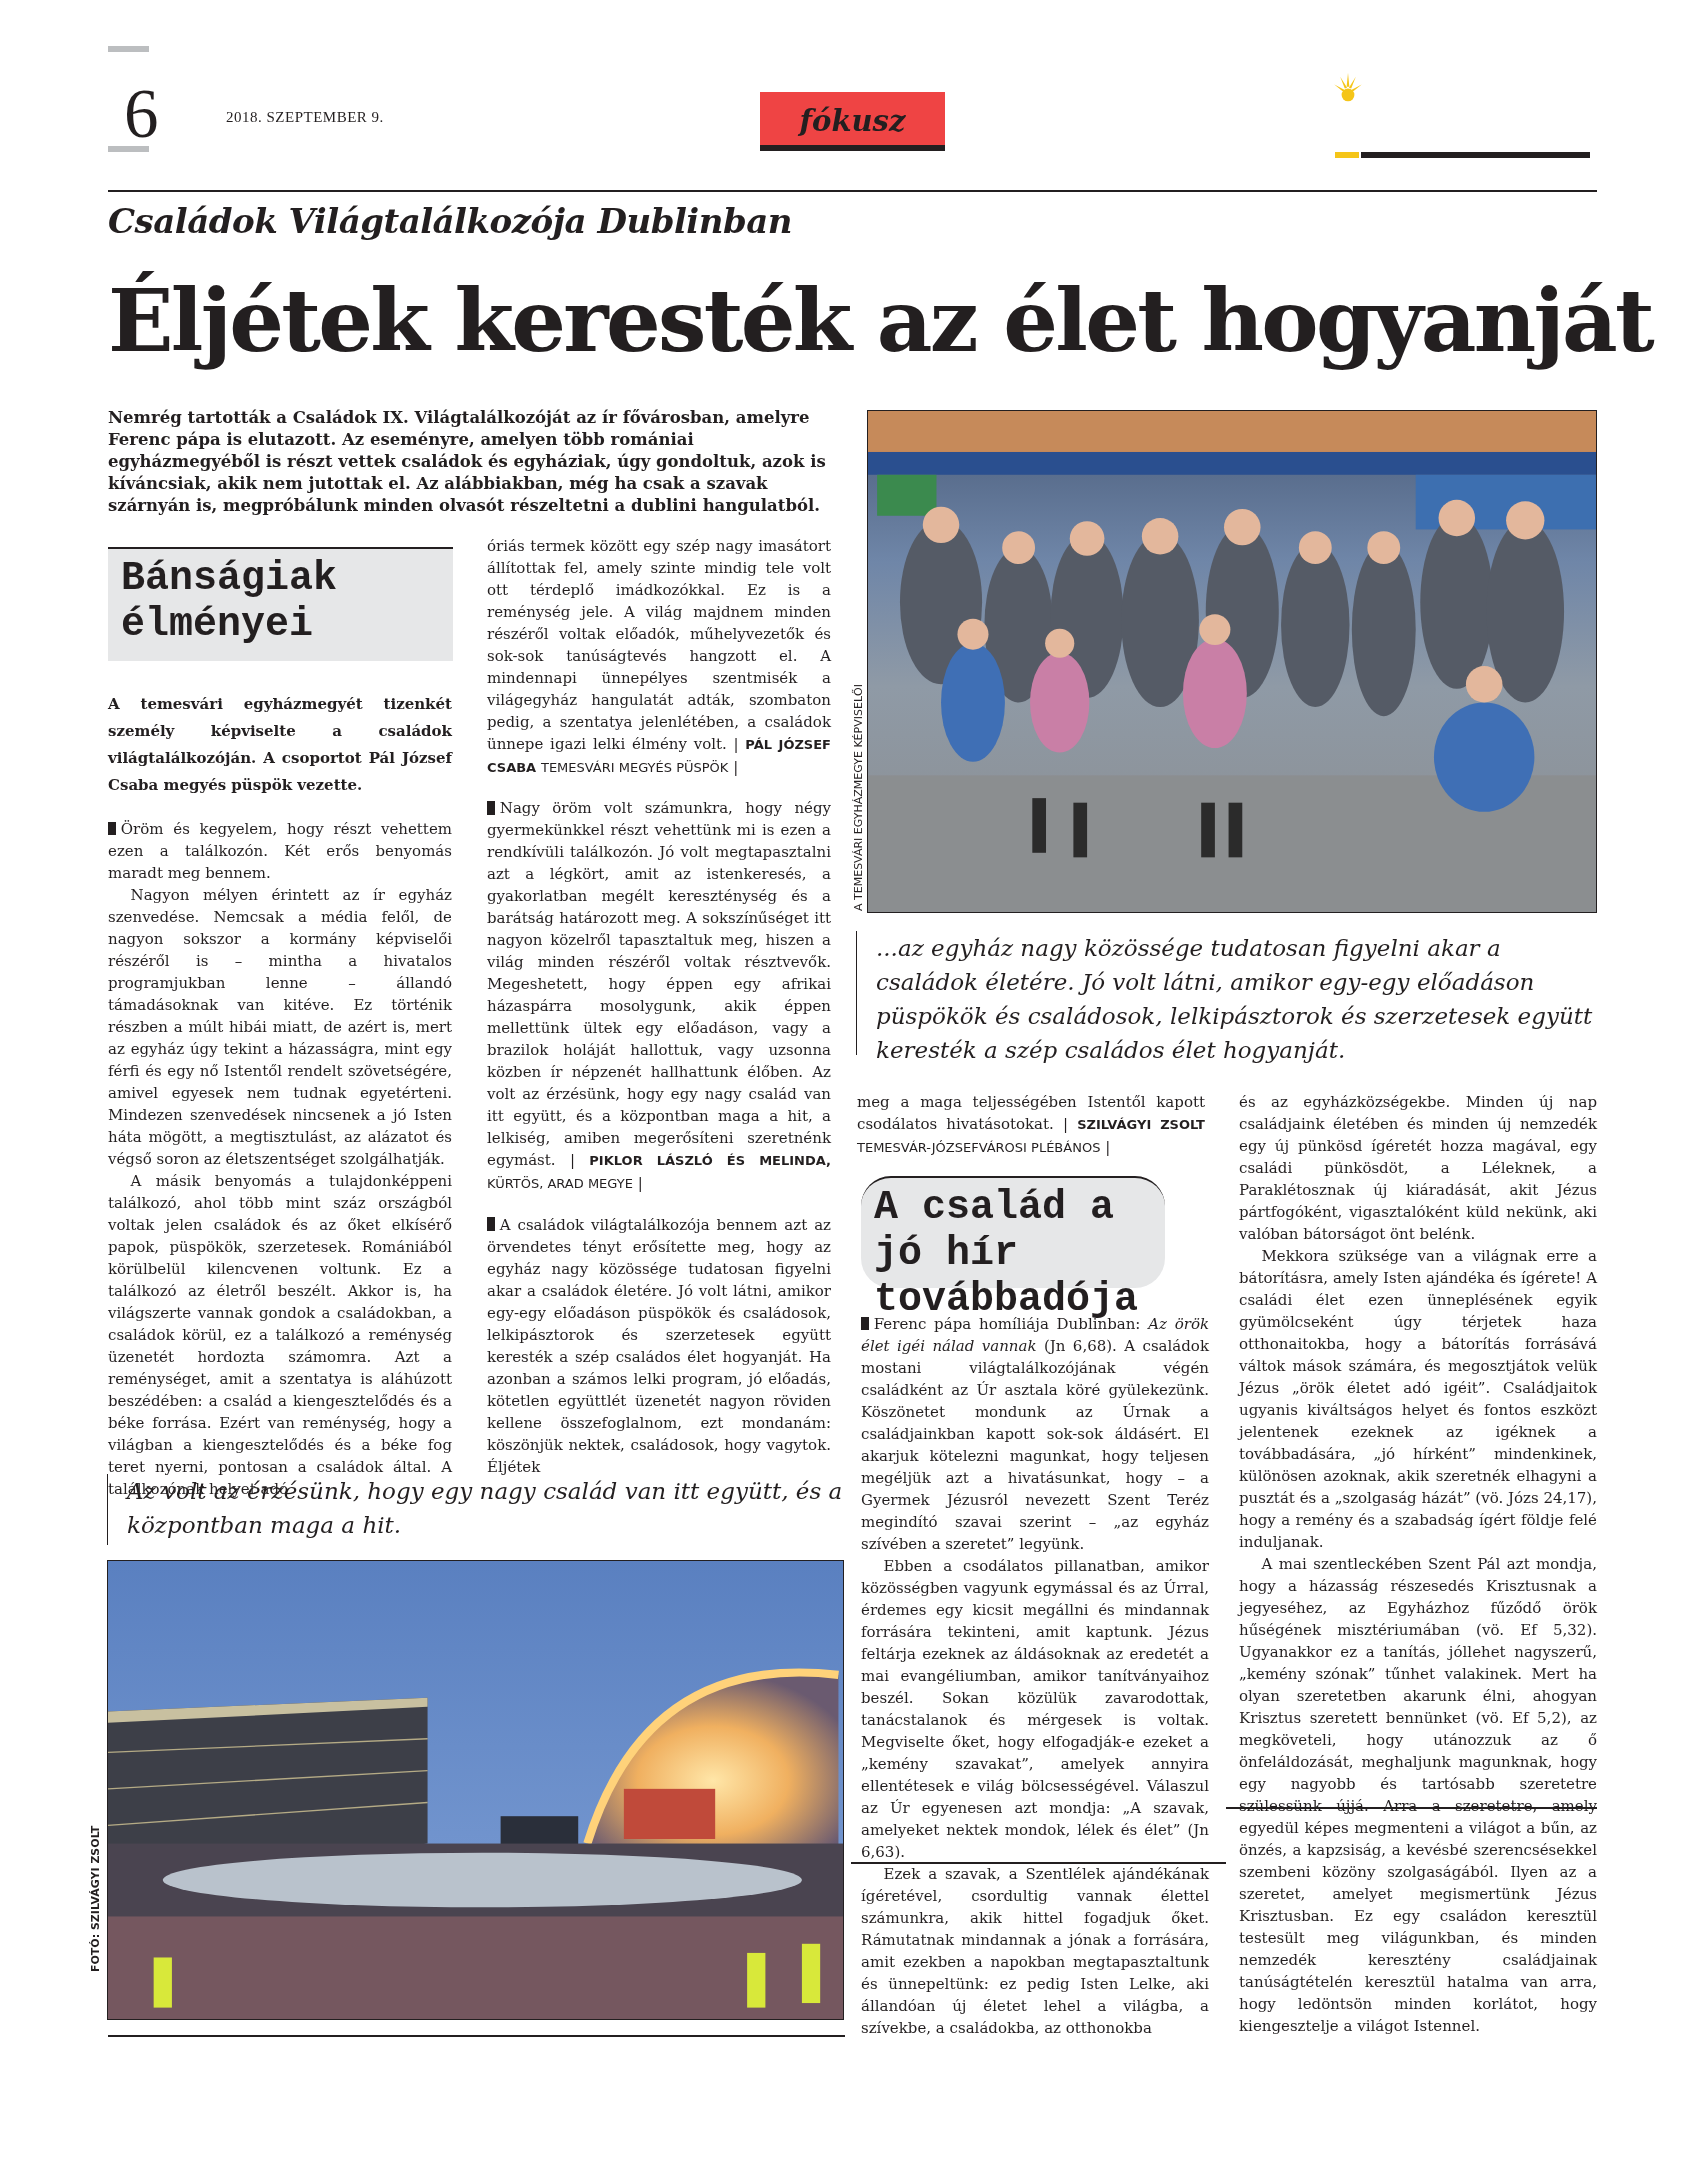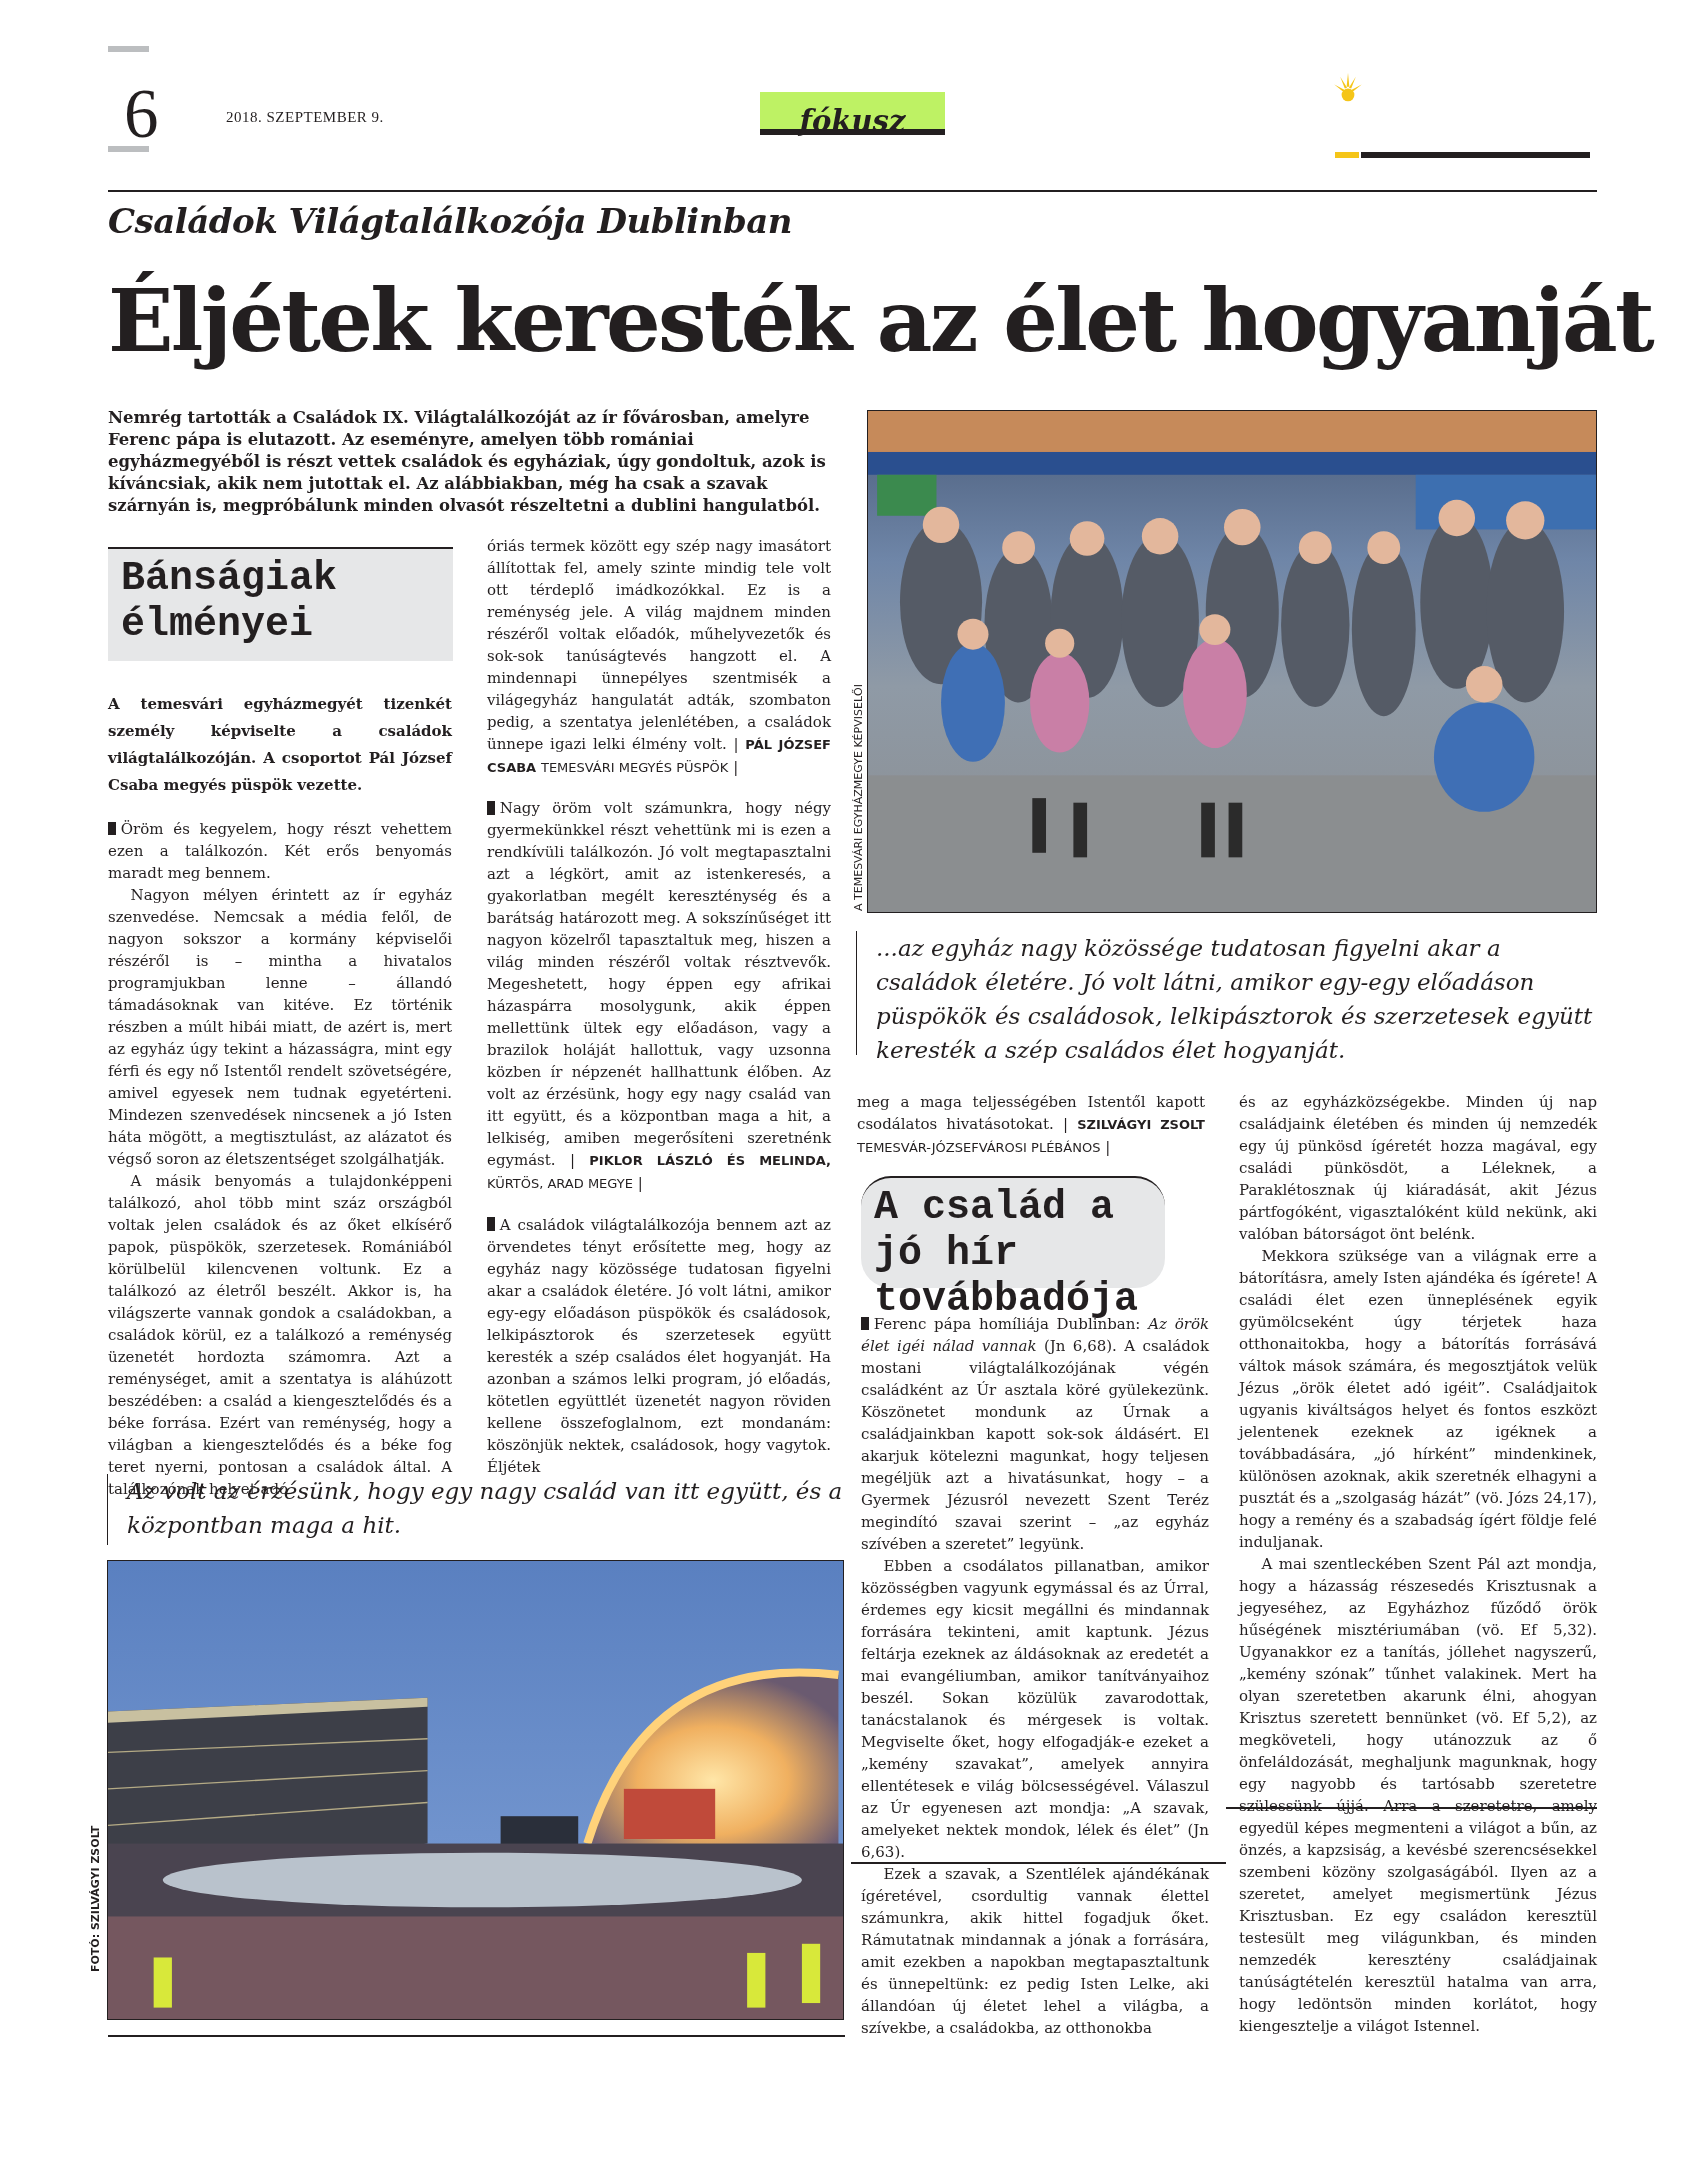--- a/index.html
+++ b/index.html
@@ -6,21 +6,21 @@
   body {
     width: 1702px; height: 2161px; position: relative; overflow: hidden;
     font-family: "DejaVu Serif", serif; color: #231f20;
   }
   .abs { position: absolute; }
 
   
   .page-num-bar { position: absolute; left: 108px; width: 41px; height: 6.4px; background: #bcbec0; }
   .page-num { left: 124px; top: 80px; font-family: "Liberation Serif", serif; font-size: 69px; line-height: 69px; color: #231f20; font-weight: 300; }
   .date { left: 226px; top: 109px; font-family: "Liberation Serif", serif; font-size: 15px; letter-spacing: 0.5px; }
-  .section-box { left: 760px; top: 92px; width: 185px; height: 43px; background: #bef264; border-bottom: 6.4px solid #231f20; box-sizing: border-box; }
+  .section-box { left: 760px; top: 92px; width: 185px; height: 59px; background: #ef4444; border-bottom: 6.4px solid #231f20; box-sizing: border-box; }
   .section-label { width: 100%; text-align: center; margin-top: 12px; font-family: "DejaVu Serif", serif; font-style: italic; font-weight: bold; font-size: 29px; }
   .logo { left: 1318px; top: 82px; width: 275px; height: 78px; }
   .logo-text { position: absolute; left: 4.6px; top: 0px; font-family: "DejaVu Serif", serif; font-style: italic; font-size: 54px; line-height: 64px; color: #231f20; letter-spacing: -0.9px; }
   .logo-underline { position: absolute; left: 43px; top: 70px; width: 229px; height: 5.5px; background: #231f20; }
   .logo-yellow { position: absolute; left: 17.4px; top: 70px; width: 24px; height: 5.5px; background: #f5c518; }
   .logo-sun { position: absolute; left: 13.7px; top: -9.2px; width: 32px; height: 32px; }
   .rule { position: absolute; height: 2.3px; background: #231f20; }
 
   .kicker { left: 108px; top: 201px; font-family: "DejaVu Serif", serif; font-weight: bold; font-size: 34px; letter-spacing: -0.5px; font-style: italic; }
   .headline { left: 108px; top: 275px; font-family: "DejaVu Serif", serif; font-weight: bold; font-size: 86px; line-height: 92px; letter-spacing: -2.7px; white-space: nowrap; }

